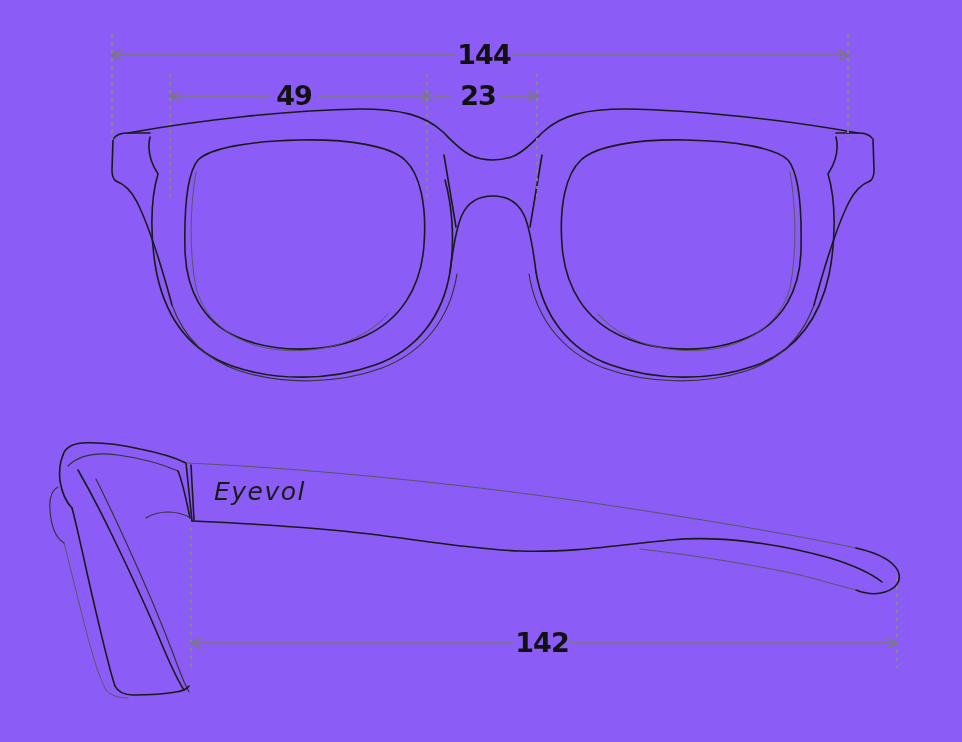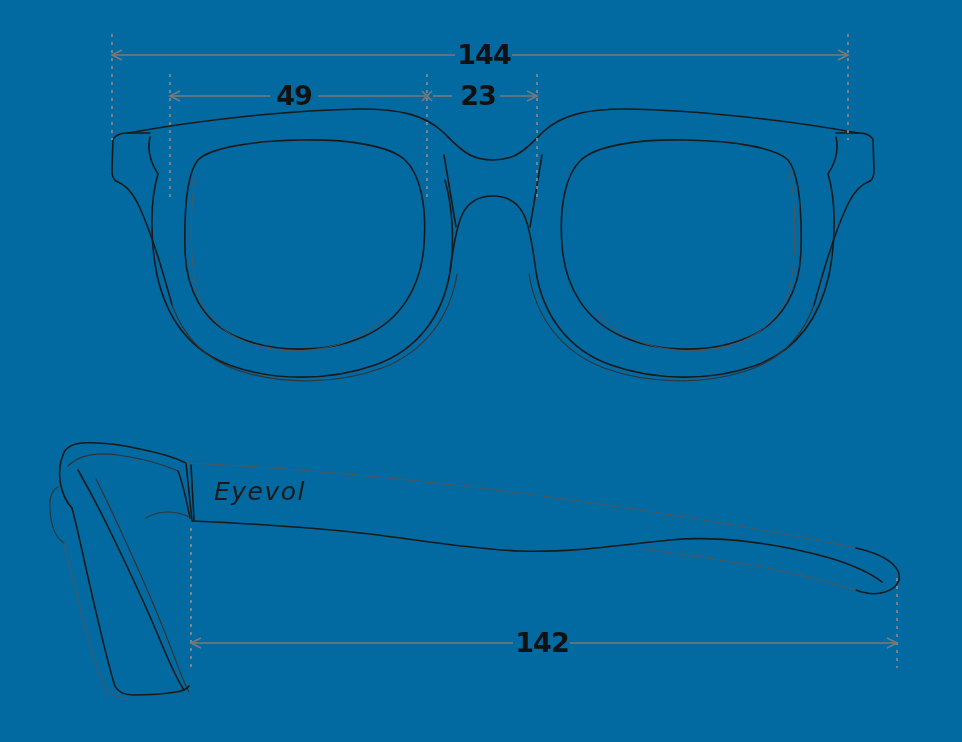--- a/index.html
+++ b/index.html
@@ -7,21 +7,21 @@
     padding: 0;
     background: #ffffff;
   }
   body {
     font-family: "Liberation Sans", sans-serif;
   }
   #spec-sheet {
     position: relative;
     width: 962px;
     height: 742px;
-    background: #0369a1;
+    background: #8b5cf6;
     overflow: hidden;
   }
   #spec-sheet svg {
     position: absolute;
     top: 0;
     left: 0;
     width: 962px;
     height: 742px;
     display: block;
   }

